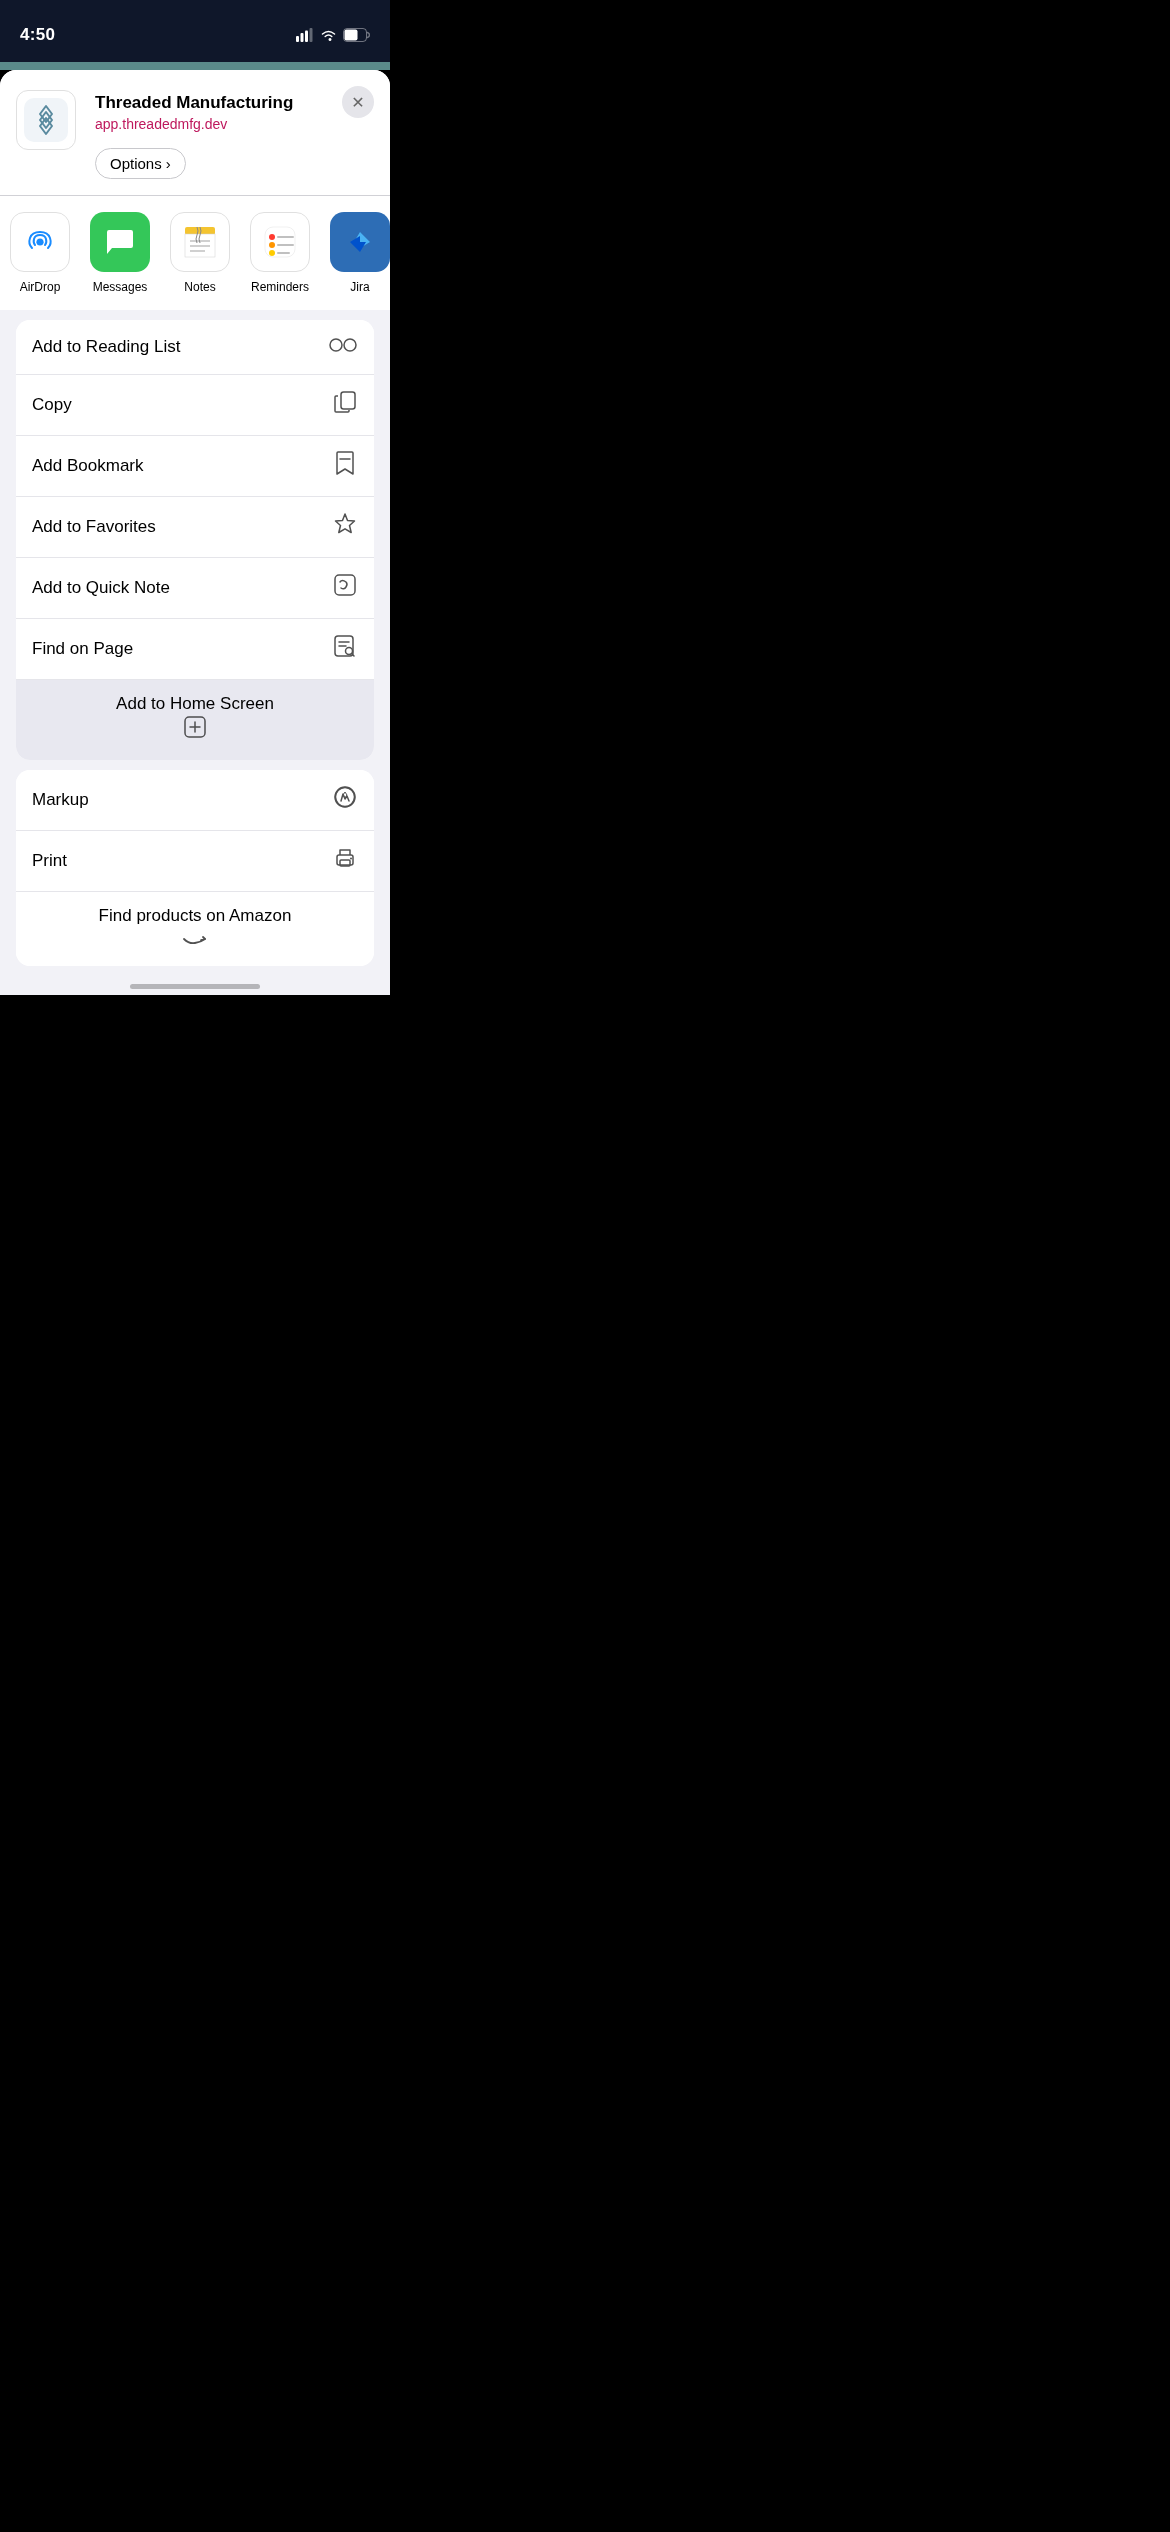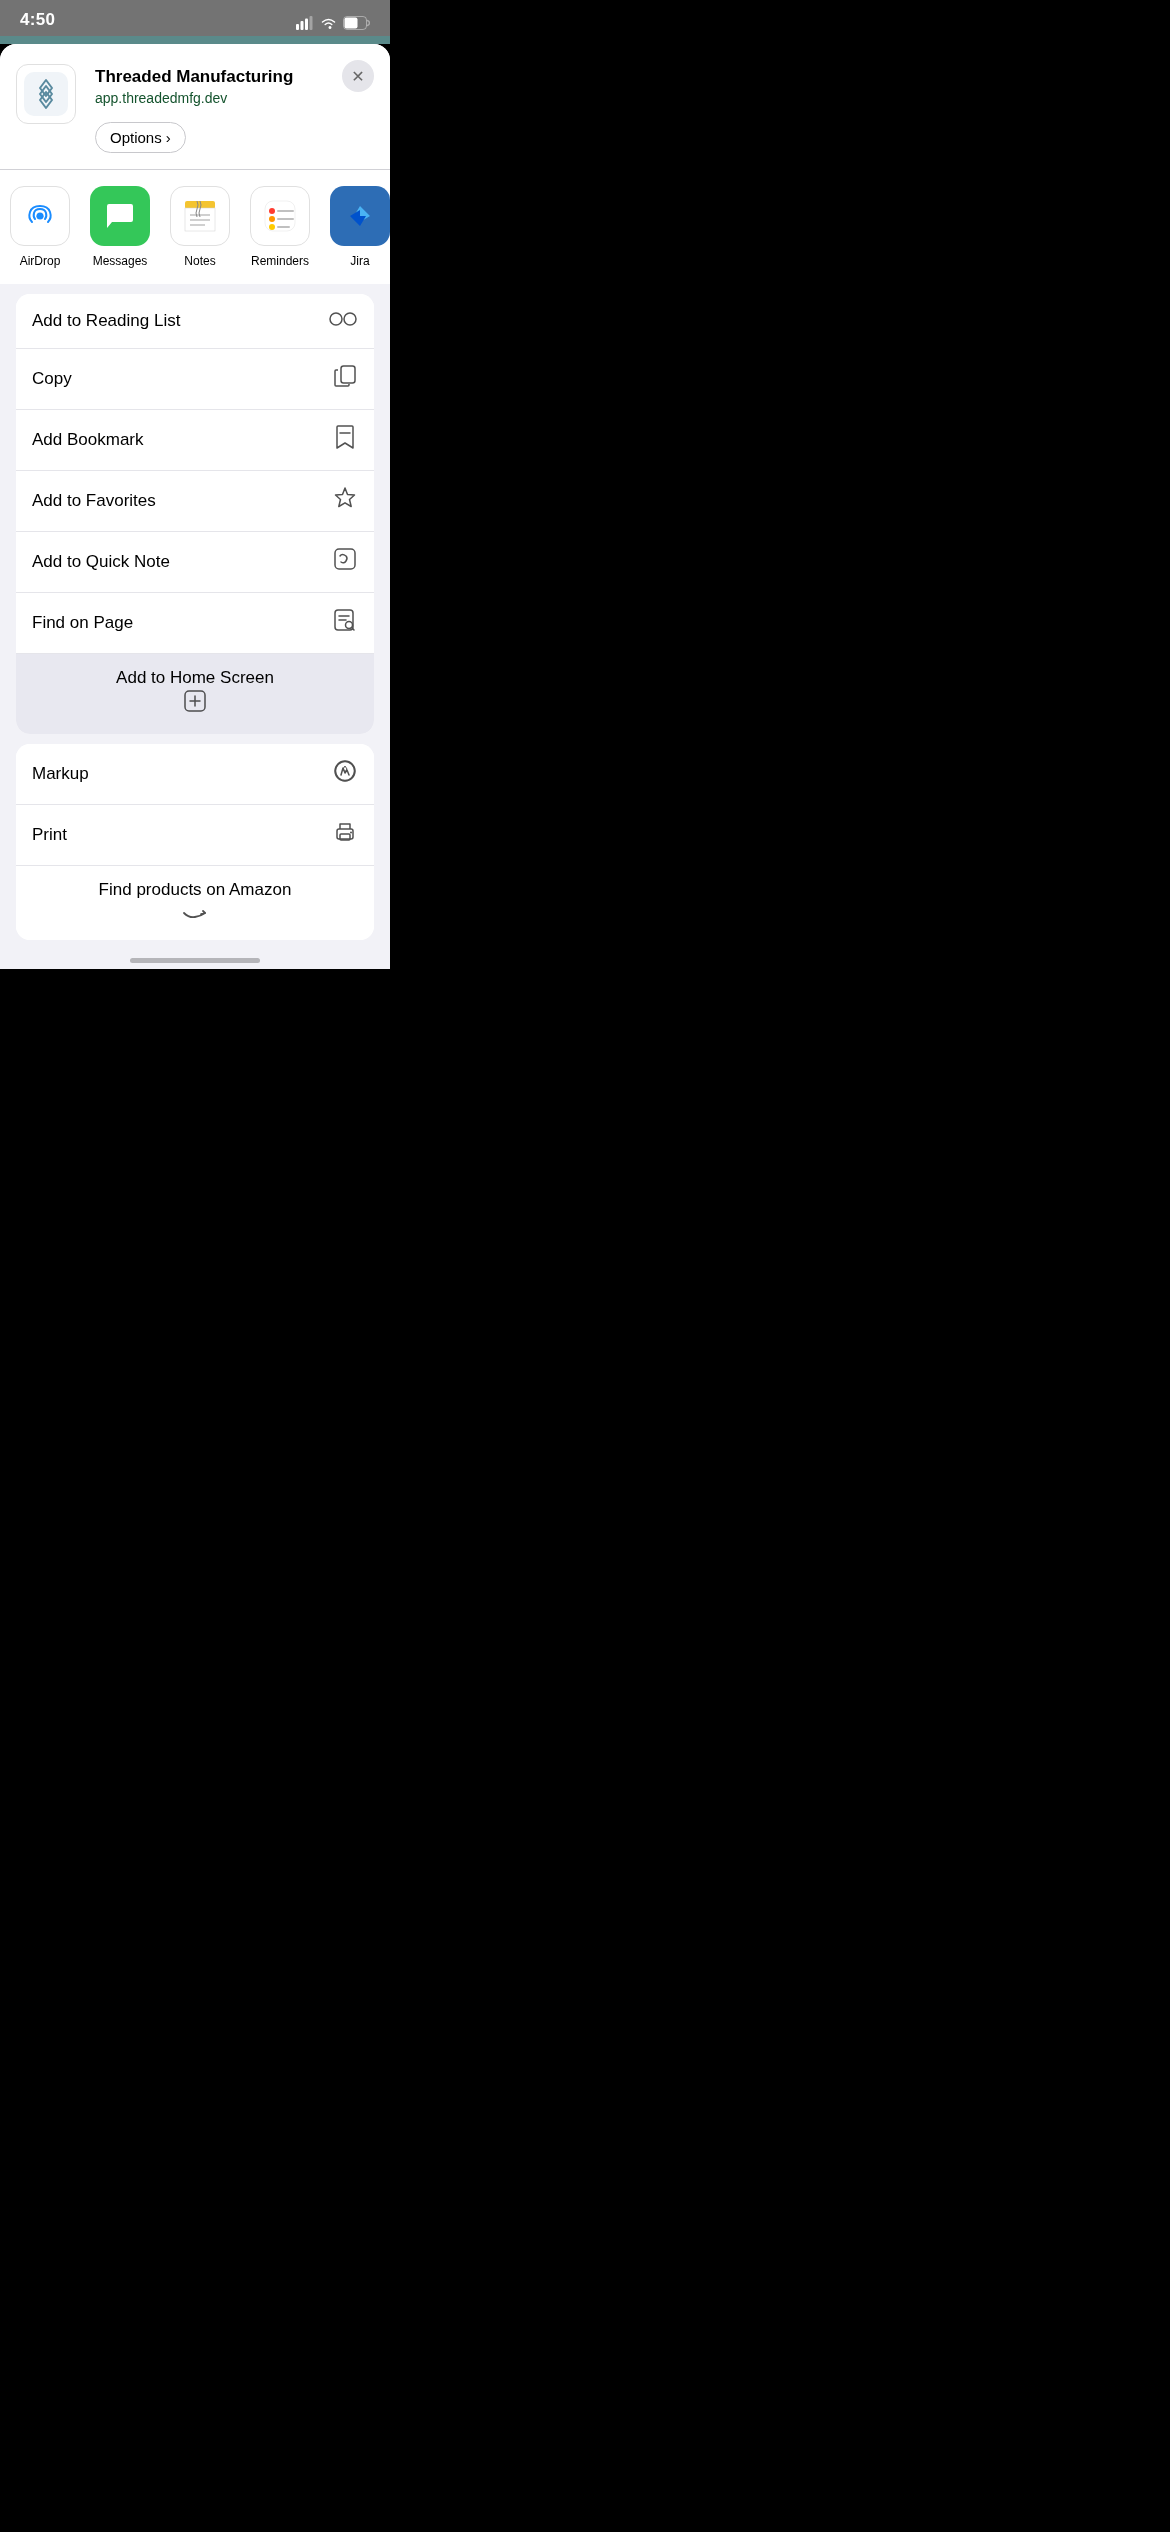--- a/index.html
+++ b/index.html
@@ -9,26 +9,26 @@
       background: #000;
       font-family: -apple-system, 'SF Pro Display', 'Helvetica Neue', Arial, sans-serif;
       width: 390px;
       min-height: 844px;
       overflow: hidden;
       position: relative;
     }
 
     
     .status-bar {
-      background: #737373;
-      display: flex;
-      align-items: flex-end;
+      background: #0f172a;
+      display: flex;
+      align-items: center;
       justify-content: space-between;
       padding: 14px 20px 6px 20px;
-      height: 36px;
+      height: 62px;
     }
     .status-time {
       font-size: 17px;
       font-weight: 600;
       color: #fff;
       letter-spacing: 0.3px;
     }
     .status-icons {
       display: flex;
       align-items: center;
@@ -80,21 +80,21 @@
       padding-top: 2px;
     }
     .header-title {
       font-size: 17px;
       font-weight: 700;
       color: #000;
       line-height: 1.3;
     }
     .header-url {
       font-size: 14px;
-      color: #14532d;
+      color: #be185d;
       margin-top: 2px;
     }
     .options-btn {
       margin-top: 16px;
       border: 1px solid #c8c8cc;
       border-radius: 20px;
       padding: 6px 14px;
       background: #fff;
       font-size: 15px;
       color: #000;

